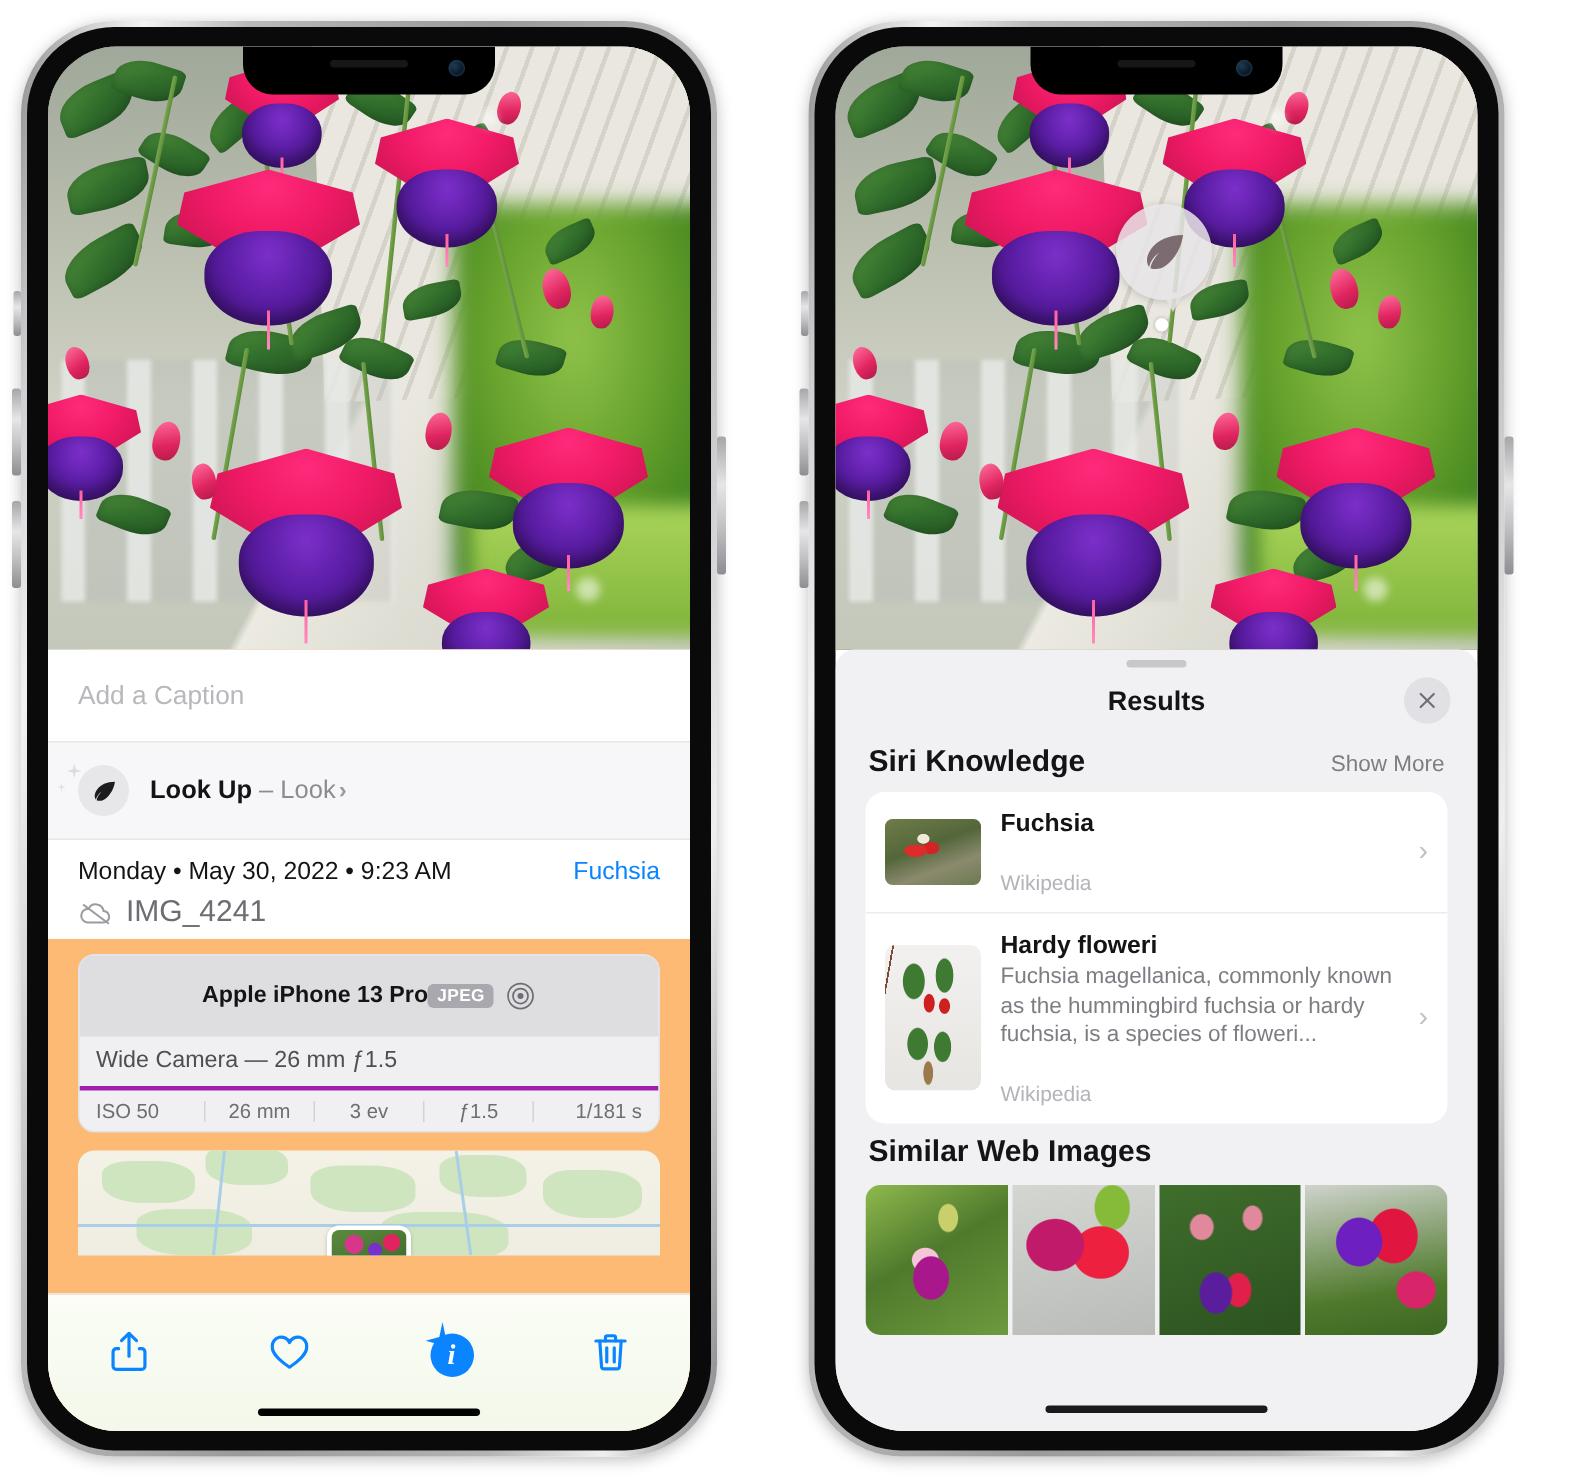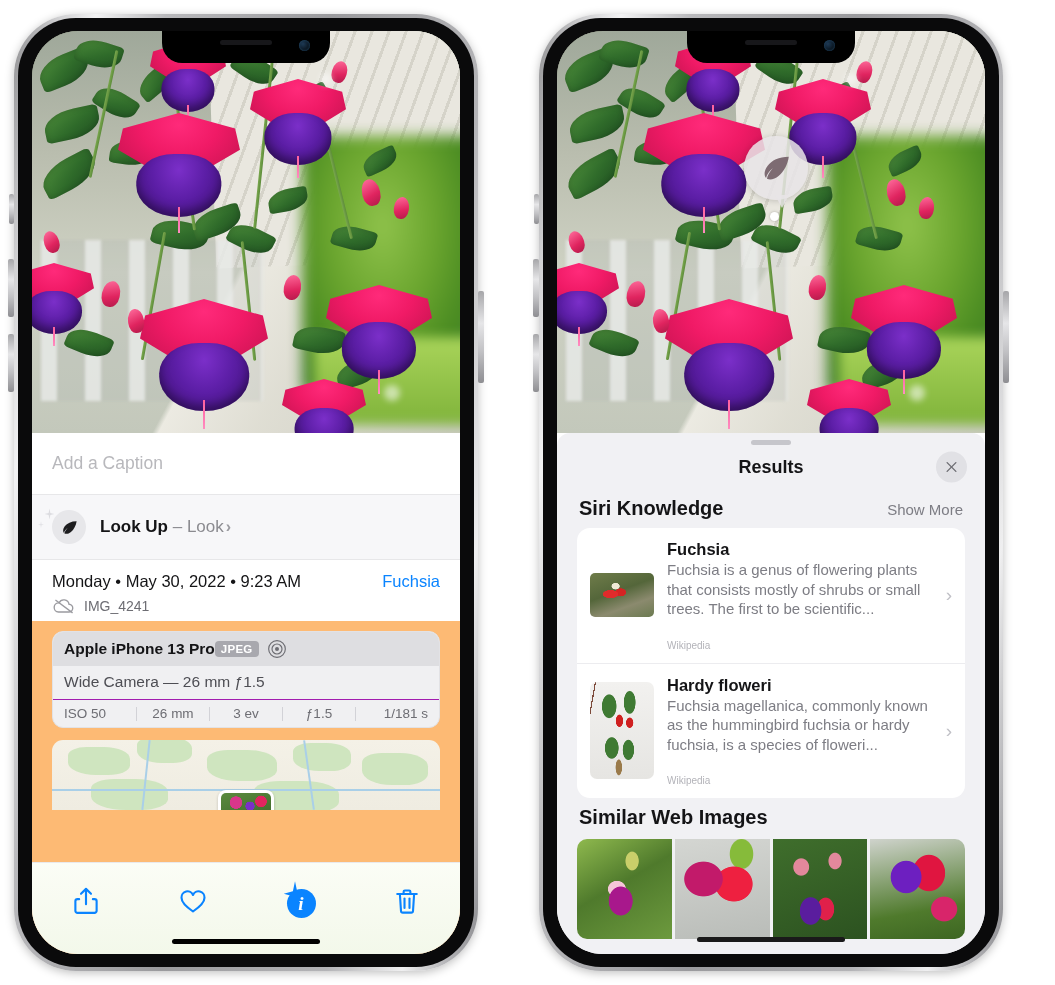--- a/index.html
+++ b/index.html
@@ -187,47 +187,47 @@
   .lookup-label { font-size:17px; font-weight:700; color:#141416; }
   .lookup-label .sub { font-weight:400; color:#8b8b90; }
   .chev-small { color:#9b9ba0; font-size:16px; margin-left:2px; }
 
   .meta-block { background:#fff; padding: 12px 20px 6px; border-top:1px solid #e7e7e9; }
   .meta-line1 { display:flex; align-items:baseline; justify-content:space-between; }
   .meta-date { font-size:16.5px; font-weight:400; color:#141416; }
   .meta-adjust { font-size:16.5px; color:#0a84ff; }
   .meta-line2 { display:flex; align-items:center; gap:8px; margin-top:6px; }
   .meta-line2 svg { width:24px; height:18px; }
-  .meta-file { font-size:14px; color:#6d6d73; }
+  .meta-file { font-size:20px; color:#6d6d73; }
 
   .exif-card {
     margin: 10px 20px 0; border-radius: 11px; overflow:hidden;
     background:#f0f0f2; border:1px solid #e2e2e5;
   }
   .exif-head {
-    display:flex; align-items:center; justify-content:flex-start;
-    background:#dedee1; padding: 7px 11px;
+    display:flex; align-items:center; justify-content:center;
+    background:#dedee1; padding: 17px 11px;
   }
   .exif-dev { font-size:15.5px; font-weight:700; color:#141416; }
   .exif-head-right { display:flex; align-items:center; gap:8px; }
   .tag-jpeg {
     background:#a8a8ae; color:#fff; font-size:11.5px; font-weight:700;
     padding: 2px 6px; border-radius: 4px; letter-spacing:.3px;
   }
   .ico-target { width:20px; height:20px; }
   .exif-body { padding: 7px 11px 8px; }
   .exif-lens { font-size:15.5px; color:#4e4e54; }
   .exif-row2 { display:flex; align-items:center; justify-content:space-between; margin-top:3px; }
   .exif-spec { font-size:15.5px; color:#4e4e54; }
   .tag-vibrant {
     border:1px solid #9b9ba1; color:#56565c; font-size:11.5px; font-weight:600;
     padding: 2px 10px; border-radius: 9px; letter-spacing:.3px;
   }
   .exif-foot {
-    display:flex; align-items:center; border-top:1px solid #a21caf;
+    display:flex; align-items:center; border-top:3px solid #a21caf;
     padding: 6px 11px;
   }
   .exif-foot span { flex:1; font-size:13.5px; color:#6d6d73; text-align:center; }
   .exif-foot span:first-child { text-align:left; }
   .exif-foot span:last-child  { text-align:right; }
   .exif-foot .divider { flex:0 0 1px; height:14px; background:#d2d2d7; }
 
   
   .map-card {
     margin: 12px 20px 0; height: 70px; border-radius: 11px 11px 0 0;
@@ -318,21 +318,21 @@
       radial-gradient(ellipse at 46% 40%, #cf2020 0 7%, transparent 8%),
       radial-gradient(ellipse at 62% 42%, #cf2020 0 6%, transparent 7%),
       radial-gradient(ellipse at 34% 68%, #3f7a33 0 11%, transparent 12%),
       radial-gradient(ellipse at 60% 70%, #3f7a33 0 10%, transparent 11%),
       radial-gradient(ellipse at 45% 88%, #9a7a4a 0 6%, transparent 7%),
       linear-gradient(180deg,#f2f1ef,#e6e5e2);
   }
   .kn-txt { flex:1; min-width:0; padding-right:18px; }
   .kn-title { font-size:16.5px; font-weight:700; color:#141416; }
   .kn-desc { font-size:15px; line-height:1.30; color:#7d7d84; margin-top:1px; }
-  .kn-src { font-size:10px; color:#b3b3b9; margin-top:21px; }
+  .kn-src { font-size:14px; color:#b3b3b9; margin-top:21px; }
   .kn-chev { position:absolute; right:13px; top:50%; transform:translateY(-50%); color:#c0c0c6; font-size:19px; }
 
   .sim-strip { display:flex; gap:3px; margin: 2px 20px 0; border-radius:10px; overflow:hidden; }
   .sim-thumb { flex:1; height:100px; }
   .sim1 { background:
       radial-gradient(ellipse at 46% 62%, #a8188c 0 16%, transparent 17%),
       radial-gradient(ellipse at 42% 50%, #f5c6d8 0 11%, transparent 12%),
       radial-gradient(ellipse at 58% 22%, #c9cf6a 0 8%, transparent 9%),
       linear-gradient(150deg,#8fb94e 0%,#4f7a2c 45%,#6d9a3e 100%); }
   .sim2 { background:
@@ -693,21 +693,20 @@
             <span class="sec-more">Show More</span>
           </div>
 
           <div class="kn-card">
             <div class="kn-row">
               <span class="kn-thumb land">
                 <span class="art art-fuchsia-red" style="display:block"></span>
               </span>
               <span class="kn-txt">
                 <div class="kn-title">Fuchsia</div>
-                <div class="kn-desc">Fuchsia is a genus of flowering plants that consists mostly of shrubs or small trees. The first to be scientific...</div>
                 <div class="kn-src">Wikipedia</div>
               </span>
               <span class="kn-chev">›</span>
             </div>
             <div class="kn-row">
               <span class="kn-thumb port">
                 <span class="art art-herbarium" style="display:block"></span>
               </span>
               <span class="kn-txt">
                 <div class="kn-title">Hardy floweri</div>

